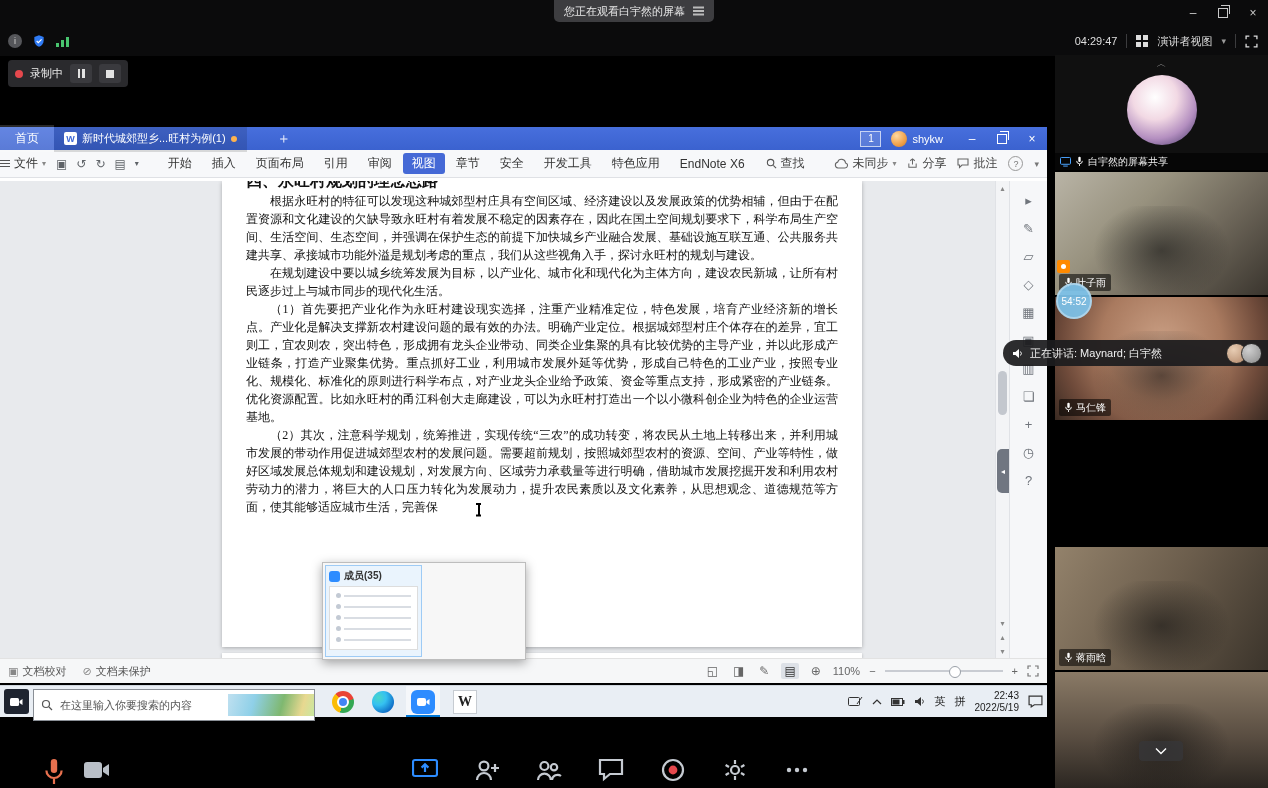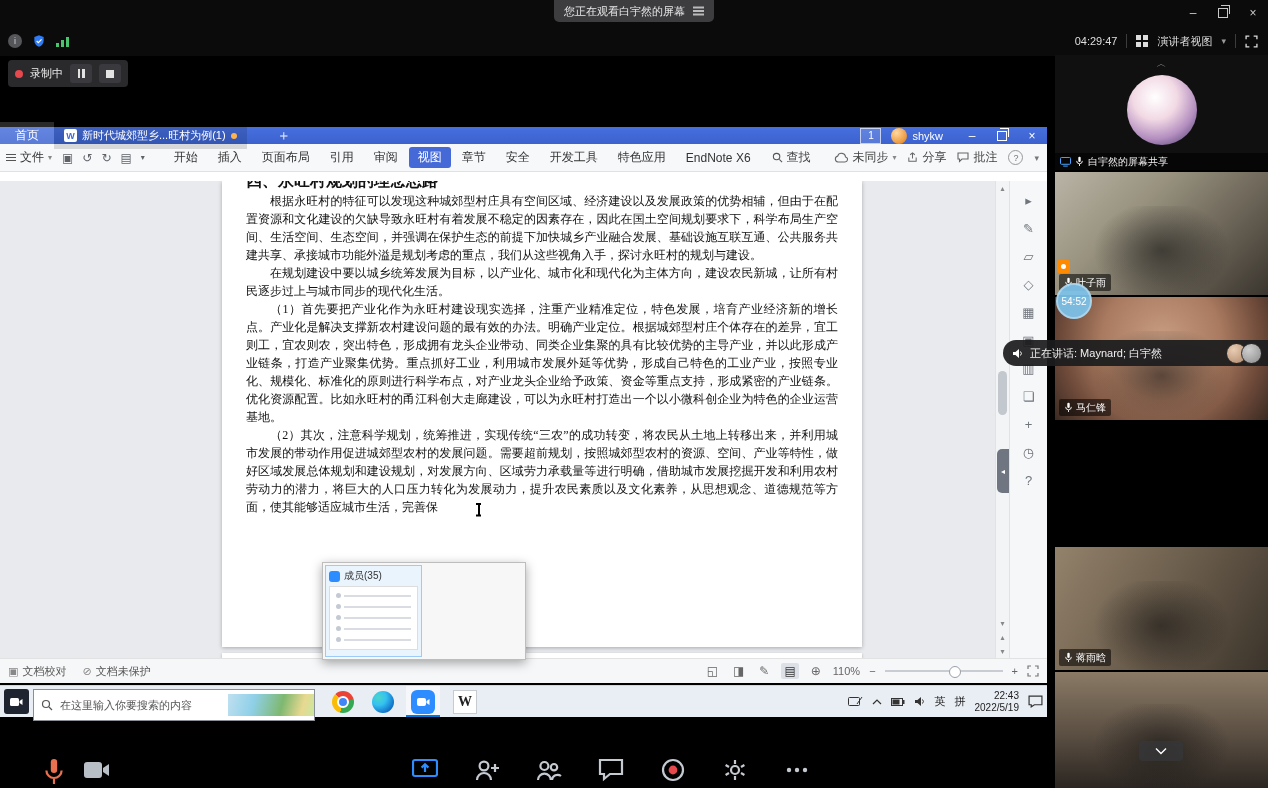--- a/index.html
+++ b/index.html
@@ -28,35 +28,35 @@
   
   #record{position:absolute;left:8px;top:60px;height:27px;background:#2a2a2d;border-radius:4px;
           display:flex;align-items:center;gap:7px;padding:0 7px;color:#ececec;font-size:11px;}
   .redDot{width:8px;height:8px;border-radius:50%;background:#e5484d;}
   .recBtn{width:22px;height:19px;background:#3a3a3e;border-radius:3px;display:flex;align-items:center;justify-content:center;gap:2px;}
   .pbar{width:2.5px;height:9px;background:#e3e3e3;}
   .sq{width:8px;height:8px;background:#e3e3e3;}
 
   
   #wps{position:absolute;left:0;top:127px;width:1047px;height:556px;background:#fff;z-index:1;}
-  #wps-title{height:17px;background:linear-gradient(#476fdd,#3b62cf);display:flex;align-items:center;color:#fff;}
+  #wps-title{height:23px;background:linear-gradient(#476fdd,#3b62cf);display:flex;align-items:center;color:#fff;}
   #tab-home{width:54px;height:27px;display:flex;align-items:center;justify-content:center;font-size:12px;background:rgba(255,255,255,.16);}
   #tab-doc{height:27px;display:flex;align-items:center;gap:5px;padding:0 10px;background:rgba(0,0,0,.13);max-width:210px;}
   .wmark{width:13px;height:13px;background:#fff;border-radius:2px;color:#3e68d6;font-size:9px;font-weight:bold;display:flex;align-items:center;justify-content:center;flex:none;}
   #tab-doc .ttl{font-size:11px;white-space:nowrap;overflow:hidden;text-overflow:ellipsis;text-align:center;}
   .odot{width:6px;height:6px;border-radius:50%;background:#ffb34d;flex:none;}
   #tab-plus{margin-left:30px;font-size:14px;color:#eaeefc;}
   #wps-title .spacer{flex:1;}
   #wbadge{min-width:15px;height:14px;border:1px solid rgba(255,255,255,.65);background:rgba(255,255,255,.15);
           font-size:10px;display:flex;align-items:center;justify-content:center;padding:0 2px;margin-right:10px;}
   #acct{display:flex;align-items:center;gap:5px;margin-right:14px;font-size:11px;}
   .av16{width:16px;height:16px;border-radius:50%;background:radial-gradient(circle at 35% 30%,#ffd9a0,#f0a048 60%,#c77b2a);}
 
   
-  #wps-menu{height:27px;background:#f7f8fa;border-bottom:1px solid #dfe1e5;display:flex;align-items:center;font-size:12px;color:#333;padding-left:6px;}
+  #wps-menu{height:27px;background:#f7f8fa;border-bottom:1px solid #dfe1e5;display:flex;align-items:center;font-size:12px;color:#333;}
   #file-btn{display:flex;align-items:center;gap:4px;margin-right:10px;}
   .burger-dark{width:10px;height:1.5px;background:#555;box-shadow:0 3px 0 #555,0 -3px 0 #555;}
   .qat{display:flex;align-items:center;gap:9px;color:#5f6368;font-size:12px;margin-right:20px;}
   .rtab{padding:2px 9px;border-radius:3px;white-space:nowrap;}
   .rtab.active{background:#4569d6;color:#fff;}
   #ribbon{display:flex;align-items:center;gap:2px;}
   #find{display:flex;align-items:center;gap:4px;margin-left:12px;color:#444;}
   #menu-right{margin-left:auto;display:flex;align-items:center;gap:11px;padding-right:8px;color:#444;}
   .mr-item{display:flex;align-items:center;gap:4px;white-space:nowrap;}
   .qmark{width:13px;height:13px;border-radius:50%;border:1px solid #999;font-size:9px;display:flex;align-items:center;justify-content:center;color:#777;}
@@ -93,21 +93,21 @@
   #status-right{margin-left:auto;display:flex;align-items:center;gap:9px;color:#666;}
   .vicon{padding:1px 3px;border-radius:2px;font-size:12px;}
   .vicon.active{background:#dde1e7;color:#333;}
   #zoom-slider{width:118px;height:2px;background:#c9ccd2;position:relative;}
   #zoom-knob{position:absolute;left:55%;top:-4px;width:10px;height:10px;border-radius:50%;background:#fff;border:1px solid #9aa0a8;}
 
   
   #popup{position:absolute;left:322px;top:562px;width:202px;height:96px;background:#f7f7f7;border:1px solid #bdbdbd;
          box-shadow:0 3px 10px rgba(0,0,0,.35);display:flex;z-index:5;}
   .pv{width:95px;margin:3px;padding:3px;box-sizing:border-box;}
-  .pv.hover{background:#eaf4fd;outline:1px solid #9ecbf5;}
+  .pv.hover{background:#eaf4fd;outline:1px solid #9ecbf5;font-weight:bold;}
   .pv .hd{display:flex;align-items:center;gap:4px;font-size:10px;color:#333;margin-bottom:3px;white-space:nowrap;overflow:hidden;}
   .pv .logo{width:11px;height:11px;border-radius:3px;background:#2d8cff;flex:none;}
   .pv .thumb{height:62px;background:#fff;border:1px solid #ddd;position:relative;overflow:hidden;}
   .mini-b{position:absolute;background:#dfe8f5;}
   .mini-row{position:absolute;left:6px;right:6px;height:5px;display:flex;gap:3px;align-items:center;}
   .mini-dot{width:5px;height:5px;border-radius:50%;background:#c3cad4;flex:none;}
   .mini-line{flex:1;height:2px;background:#d9dde3;}
 
   
   #taskbar{position:absolute;left:0;top:685px;width:1047px;height:31px;background:#e9eef4;border-top:1px solid #cfd6dd;z-index:2;}

